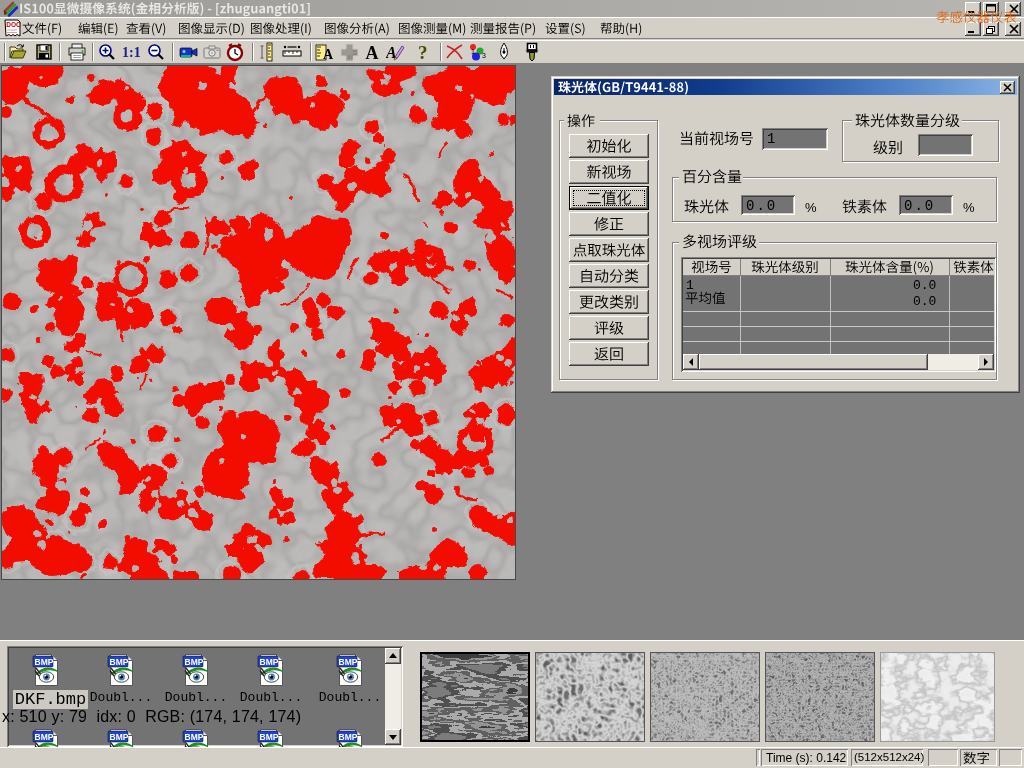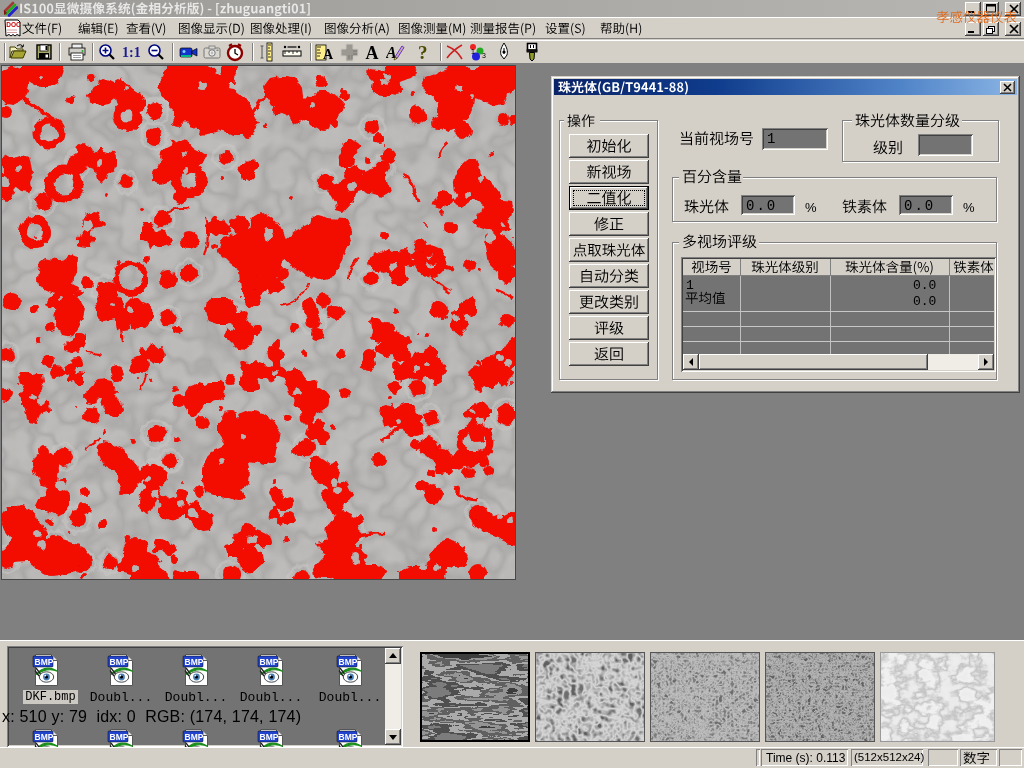--- a/index.html
+++ b/index.html
@@ -558,21 +558,21 @@
 <path d="M19.5 2.5 v6 h6" fill="#e8e8e8" stroke="#555"></path>
 <rect x="1" y="4" width="20" height="11" fill="#2244cc" stroke="#000" stroke-width="0.5" rx="1"></rect>
 <text x="2.6" y="12.8" font-family="Liberation Sans" font-size="8.5" font-weight="bold" fill="#fff">BMP</text>
 <path d="M4 22.5 Q13 11.5 26 19.5 Q16 14.5 4 22.5 Z" fill="#1a8c1a" stroke="#1a8c1a" stroke-width="1.2"></path>
 <ellipse cx="14.5" cy="25" rx="7.2" ry="5.2" fill="#fff" stroke="#333" stroke-width="0.9"></ellipse>
 <circle cx="14.5" cy="25" r="3.4" fill="#4a7fb5"></circle>
 <circle cx="14.5" cy="25" r="1.6" fill="#000"></circle>
 <circle cx="13.3" cy="23.6" r="0.9" fill="#fff"></circle>
 <path d="M4 16 l4.5 6 M3 18.5 l4 5.5" stroke="#222" stroke-width="1.3"></path>
 </svg>
-<div class="abs mono" style="left:-6px;top:44px;width:99px;text-align:center;font-size:12px;white-space:nowrap"><span style="background:#ccc9c2;padding:0 2px">DKF.bmp</span></div>
+<div class="abs mono" style="left:-6px;top:44px;width:99px;text-align:center;font-size:17px;white-space:nowrap"><span style="background:#ccc9c2;padding:0 2px">DKF.bmp</span></div>
 <svg class="abs" style="left:100px;top:6px" width="28" height="36" viewBox="0 0 28 36">
 <path d="M3.5 2.5 h16 l6 6 v25 h-22 z" fill="#fff" stroke="#555"></path>
 <path d="M19.5 2.5 v6 h6" fill="#e8e8e8" stroke="#555"></path>
 <rect x="1" y="4" width="20" height="11" fill="#2244cc" stroke="#000" stroke-width="0.5" rx="1"></rect>
 <text x="2.6" y="12.8" font-family="Liberation Sans" font-size="8.5" font-weight="bold" fill="#fff">BMP</text>
 <path d="M4 22.5 Q13 11.5 26 19.5 Q16 14.5 4 22.5 Z" fill="#1a8c1a" stroke="#1a8c1a" stroke-width="1.2"></path>
 <ellipse cx="14.5" cy="25" rx="7.2" ry="5.2" fill="#fff" stroke="#333" stroke-width="0.9"></ellipse>
 <circle cx="14.5" cy="25" r="3.4" fill="#4a7fb5"></circle>
 <circle cx="14.5" cy="25" r="1.6" fill="#000"></circle>
 <circle cx="13.3" cy="23.6" r="0.9" fill="#fff"></circle>
@@ -787,21 +787,21 @@
 <rect x="0.5" y="0.5" width="114" height="89" fill="none" stroke="#999" stroke-width="1"></rect>
 </svg>
 <div class="abs" style="left:0;top:747px;width:1024px;height:21px;background:#d4d0c8;box-shadow:inset 0 1px #fff"></div>
 <div class="abs" style="left:2px;top:708px;font-size:16px;letter-spacing:0.2px">x: 510 y: 79&nbsp; idx: 0&nbsp; RGB: (174, 174, 174)</div>
 <div class="abs" style="left:756px;top:749px;width:4px;height:17px;box-shadow:inset 1px 1px #808080,inset -1px -1px #fff"></div>
 <div class="abs" style="left:761px;top:749px;width:87px;height:17px;box-shadow:inset 1px 1px #808080,inset -1px -1px #fff"></div>
 <div class="abs" style="left:851px;top:749px;width:72px;height:17px;box-shadow:inset 1px 1px #808080,inset -1px -1px #fff"></div>
 <div class="abs" style="left:928px;top:749px;width:30px;height:17px;box-shadow:inset 1px 1px #808080,inset -1px -1px #fff"></div>
 <div class="abs" style="left:960px;top:749px;width:37px;height:17px;box-shadow:inset 1px 1px #808080,inset -1px -1px #fff"></div>
 <div class="abs" style="left:999px;top:749px;width:23px;height:17px;box-shadow:inset 1px 1px #808080,inset -1px -1px #fff"></div>
-<div class="abs" style="left:766px;top:751px;font-size:12px">Time (s): 0.113</div>
+<div class="abs" style="left:766px;top:751px;font-size:12px">Time (s): 0.142</div>
 <div class="abs" style="left:854px;top:751px;font-size:11.5px">(512x512x24)</div>
 <div class="abs btn" style="left:965px;top:22px;width:16px;height:14px"></div>
 <div class="abs btn" style="left:983px;top:22px;width:16px;height:14px"></div>
 <div class="abs btn" style="left:1005px;top:22px;width:16px;height:14px"></div>
 <svg class="abs" style="left:965px;top:22px" width="56" height="14" viewBox="0 0 56 14">
 <rect x="3" y="9" width="6" height="2" fill="#000"></rect>
 <rect x="23.5" y="4.5" width="6" height="5" fill="#fff" stroke="#000"></rect>
 <rect x="21.5" y="6.5" width="6" height="5" fill="#fff" stroke="#000"></rect>
 <path d="M45 3 L53 11 M53 3 L45 11" stroke="#000" stroke-width="1.6"></path>
   </svg>

